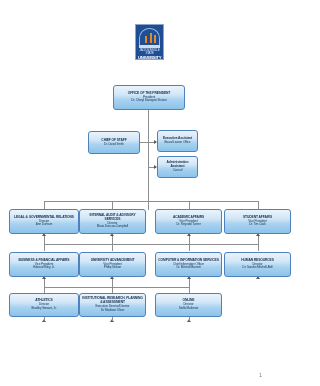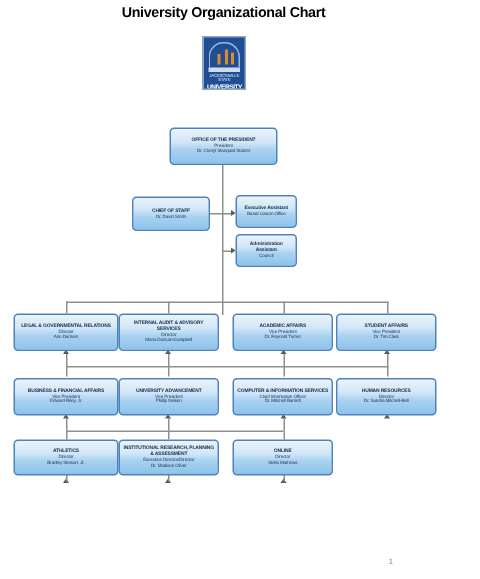--- a/index.html
+++ b/index.html
@@ -108,21 +108,20 @@
   .pagenum{
     position:absolute;right:36px;bottom:8px;
     font-size:5px;color:#777;
   }
 </style>
 </head>
 <body>
 
 <div class="page">
 
-  <div class="title">University Organizational Chart</div>
 
   <div class="logo">
     <div class="arch"></div>
     <div class="bars">
         <i></i>
         <i></i>
         <i></i>
       </div>
     <div class="plinth"></div>
     <div class="word">

